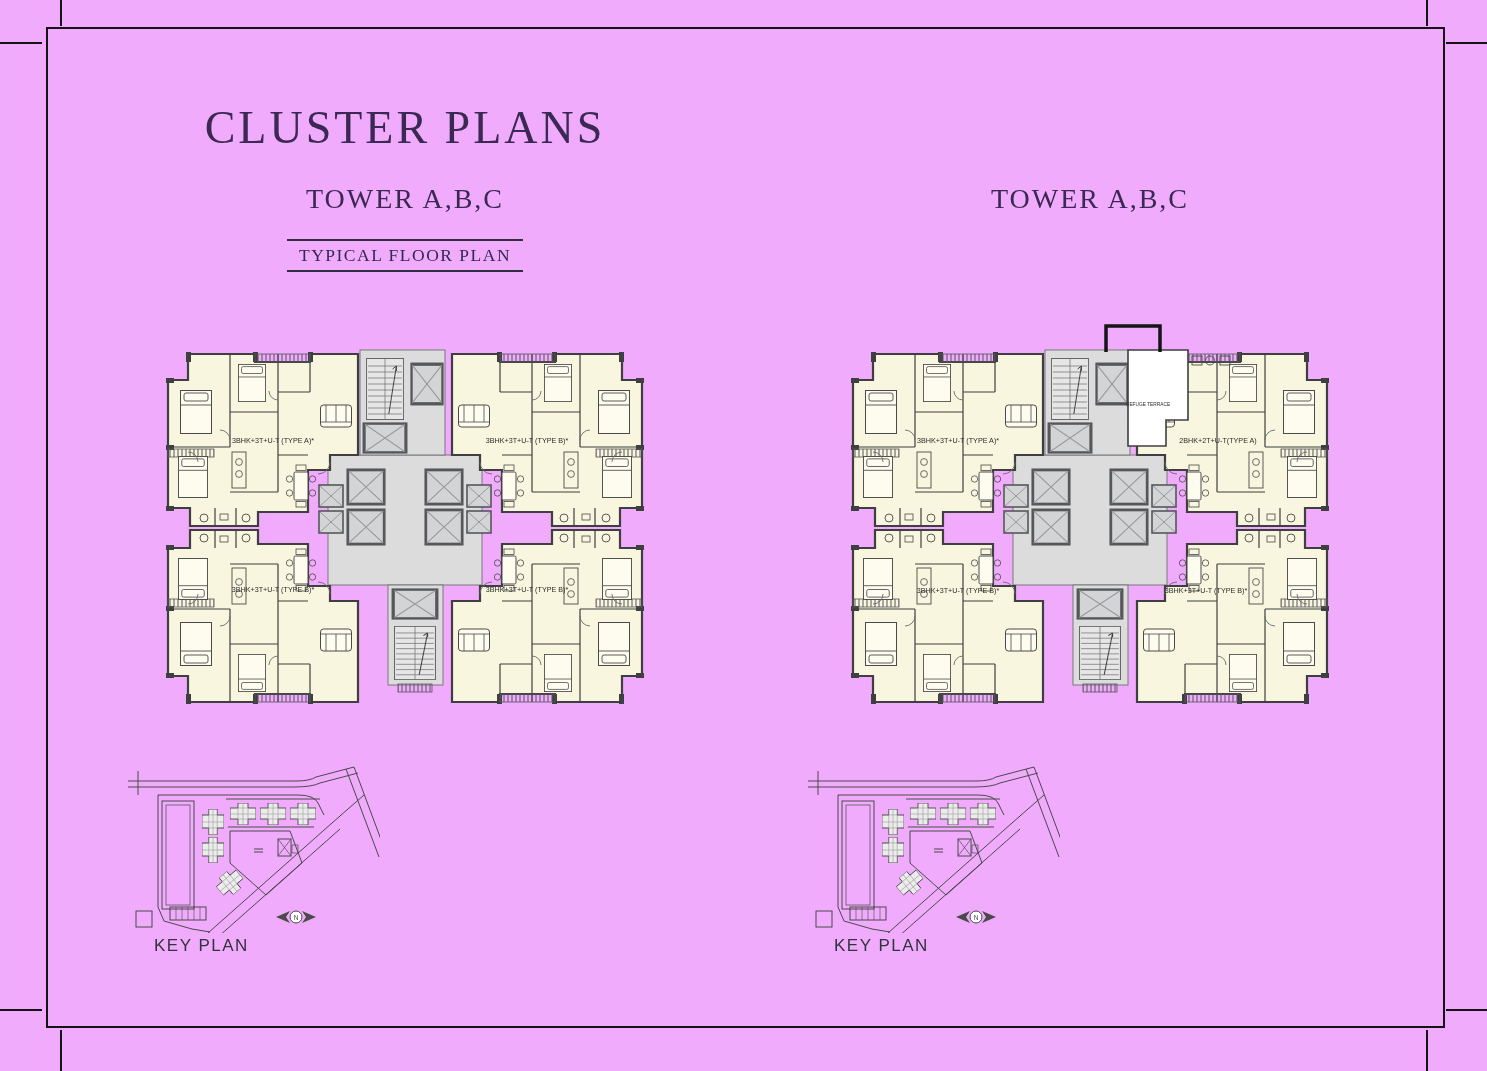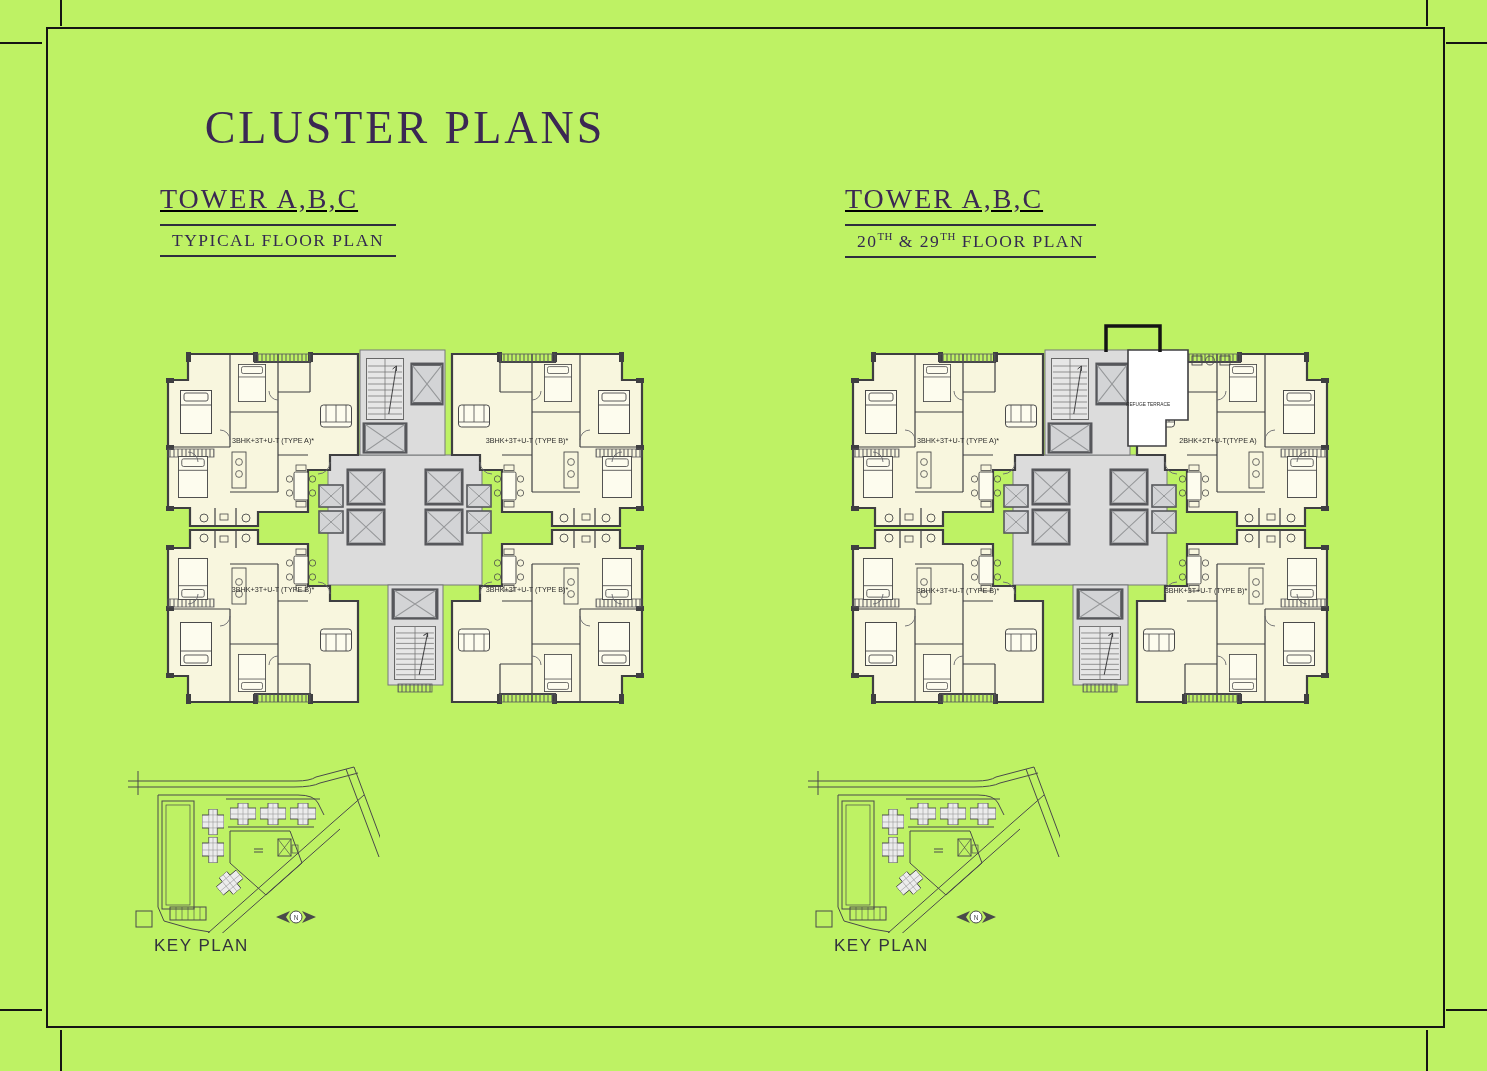--- a/index.html
+++ b/index.html
@@ -1,27 +1,27 @@
 <!DOCTYPE html>
 <html><head>
 <meta charset="utf-8">
 <style>
   html,body{margin:0;padding:0;background:#ffffff;}
-  .page{position:relative;width:1487px;height:1071px;background:#bef264;overflow:hidden;
+  .page{position:relative;width:1487px;height:1071px;background:#f0abfc;overflow:hidden;
         font-family:"Liberation Sans",sans-serif;}
   .mark{position:absolute;background:#141414;}
   .frame{position:absolute;left:46px;top:27px;width:1395px;height:997px;
          border:2px solid #141414;}
-  .col-header{position:absolute;text-align:left;text-decoration:underline;}
+  .col-header{position:absolute;text-align:center;}
   .page-title{position:absolute;left:130px;top:101px;width:550px;text-align:center;
               font-family:"Liberation Serif",serif;font-size:46px;font-weight:400;
               color:#3b2853;letter-spacing:3px;}
   .tower-title{font-family:"Liberation Serif",serif;font-size:28px;color:#3b2853;
                letter-spacing:2px;}
-  .plan-subtitle{display:inline-block;margin-top:9px;padding:4px 12px;
+  .plan-subtitle{display:inline-block;margin-top:24px;padding:4px 12px;
                  border-top:2px solid #2e2e3e;border-bottom:2px solid #2e2e3e;
                  font-family:"Liberation Serif",serif;font-size:17.5px;color:#33294f;
                  letter-spacing:1.5px;}
   .plan-subtitle sup{font-size:0.62em;vertical-align:super;letter-spacing:0.5px;}
   .plansvg{position:absolute;}
   .keylabel{position:absolute;font-size:17px;letter-spacing:1.5px;color:#33333d;}
   svg text{font-family:"Liberation Sans",sans-serif;}
 </style>
 </head>
 <body>
@@ -41,21 +41,20 @@
 
   <div class="page-title">CLUSTER PLANS</div>
 
   <div class="col-header" style="left:160px;top:183px;width:490px;">
     <div class="tower-title">TOWER A,B,C</div>
     <div class="plan-subtitle">TYPICAL FLOOR PLAN</div>
   </div>
 
   <div class="col-header" style="left:845px;top:183px;width:490px;">
     <div class="tower-title">TOWER A,B,C</div>
-    <div class="plan-subtitle"><span>20</span><sup>TH</sup><span> &amp; 29</span><sup>TH</sup><span> FLOOR PLAN</span></div>
   </div>
 
   <svg style="position:absolute;width:0;height:0;" aria-hidden="true">
     <defs>
       <pattern id="pvhatch" width="4" height="10" patternUnits="userSpaceOnUse">
         <path d="M2,0 V10" stroke="#55565a" stroke-width="1"></path>
       </pattern>
       <symbol id="sym-elev" viewBox="0 0 44 40" preserveAspectRatio="none">
         <rect x="2" y="2" width="40" height="36" fill="#d3d4d6" stroke="#56575b" stroke-width="3"></rect>
         <path d="M3,3 L41,37 M41,3 L3,37" stroke="#96989a" stroke-width="1.2" fill="none"></path>

